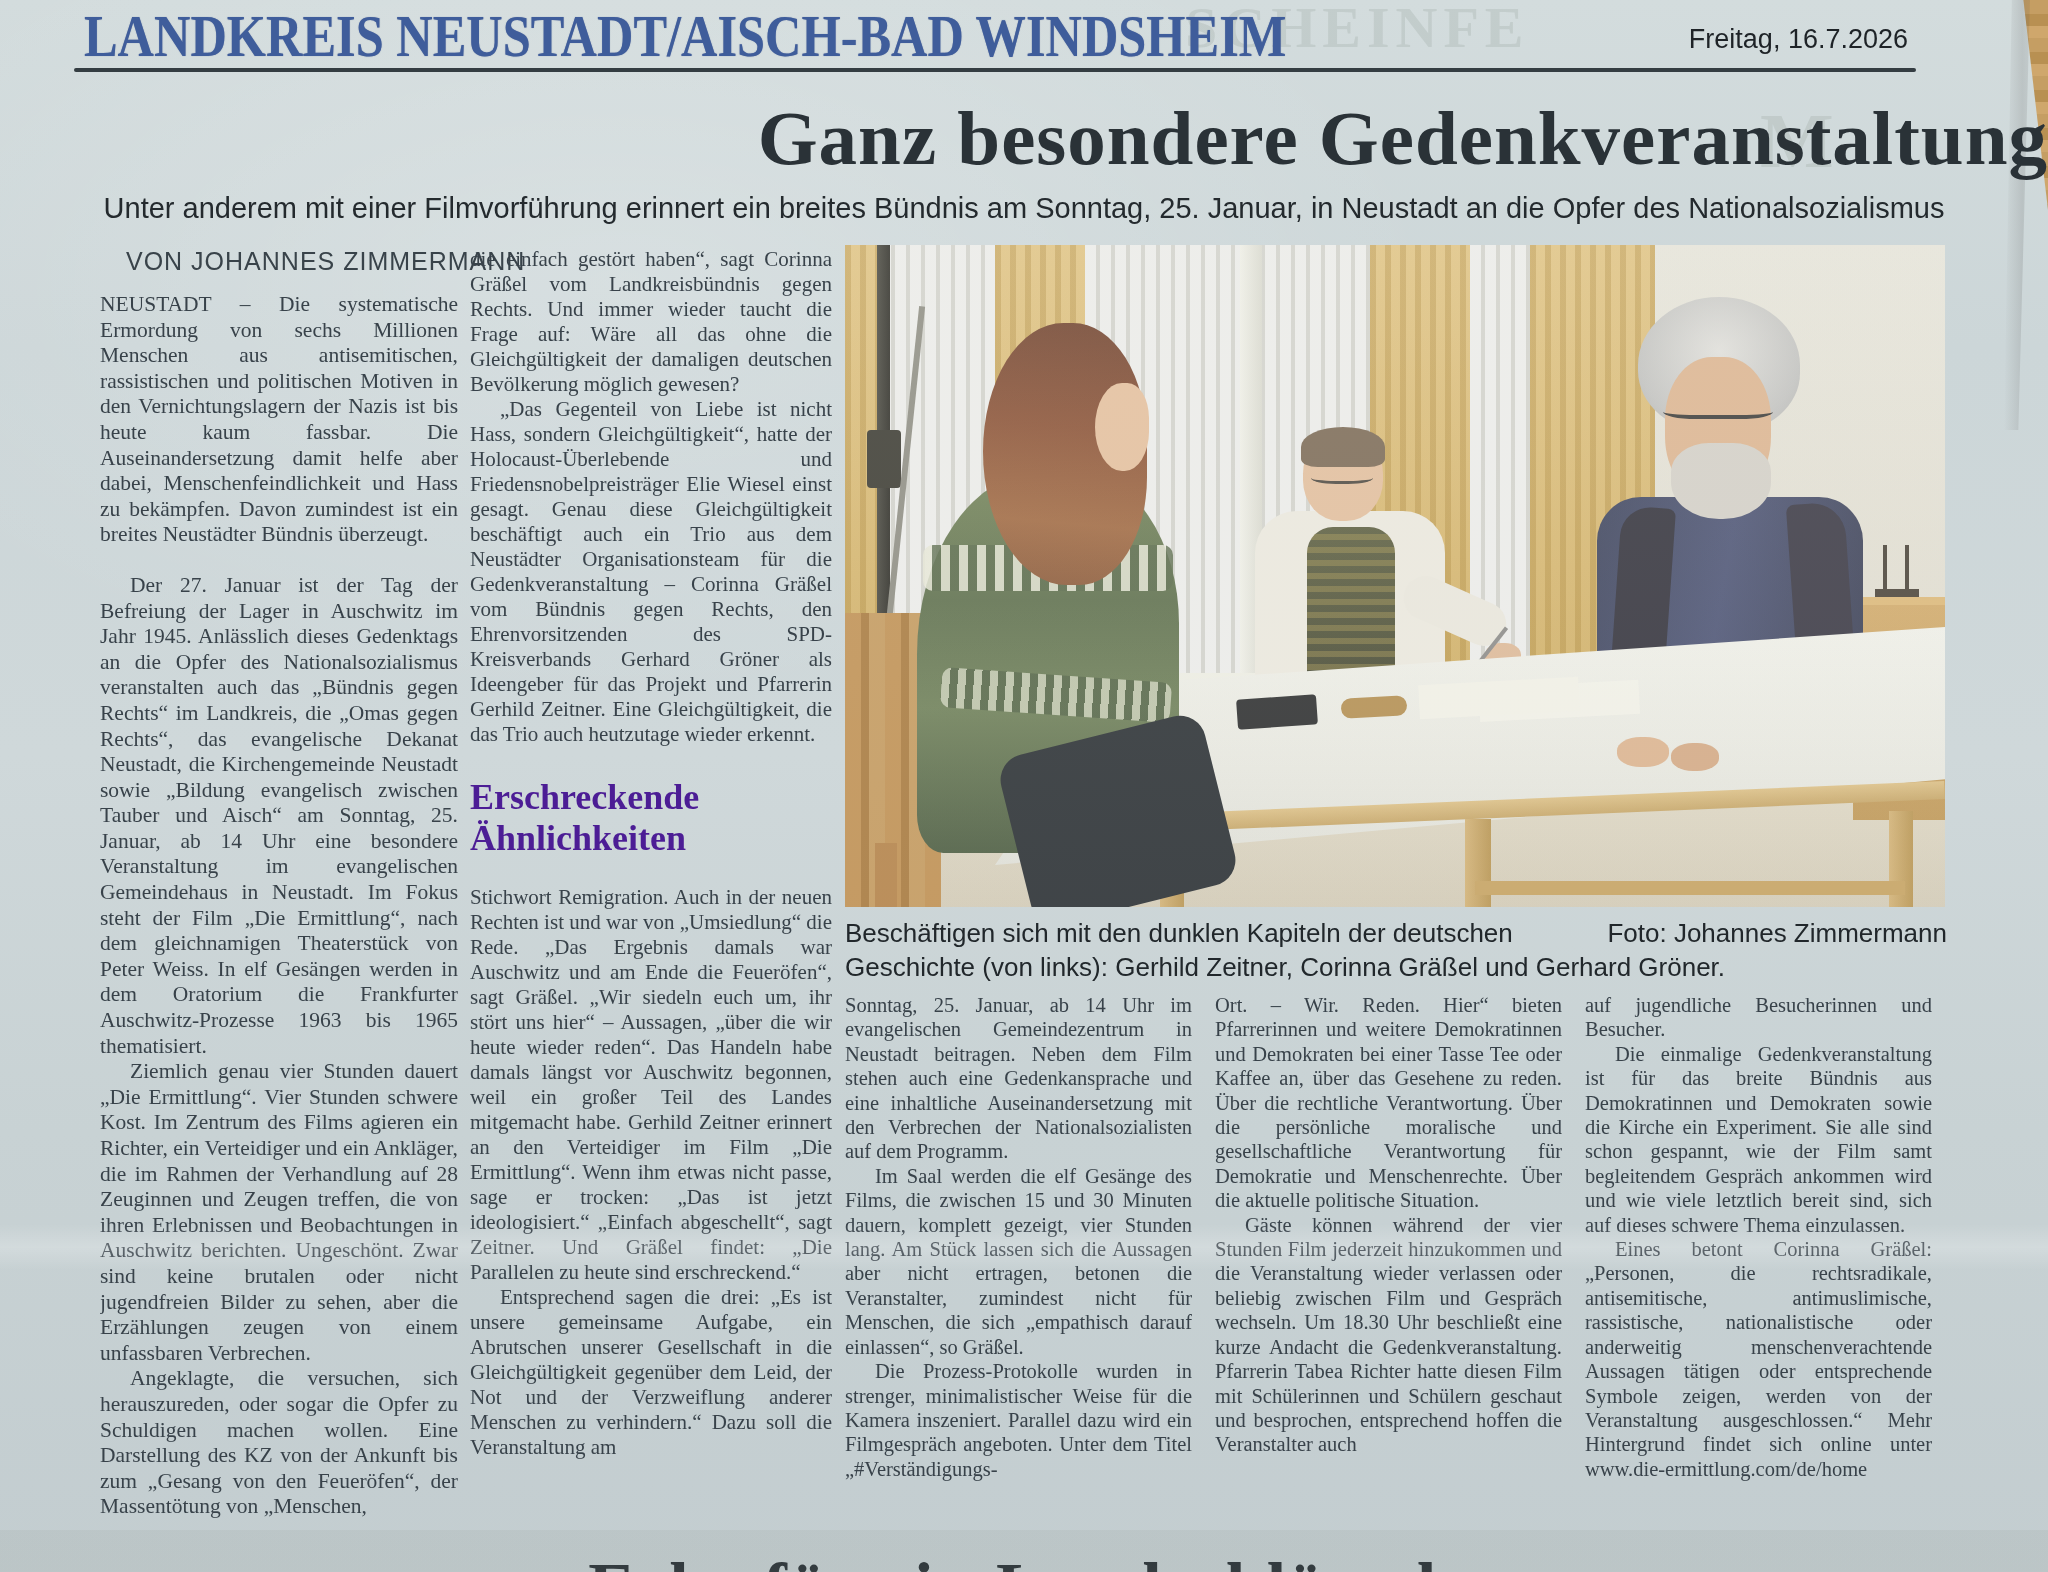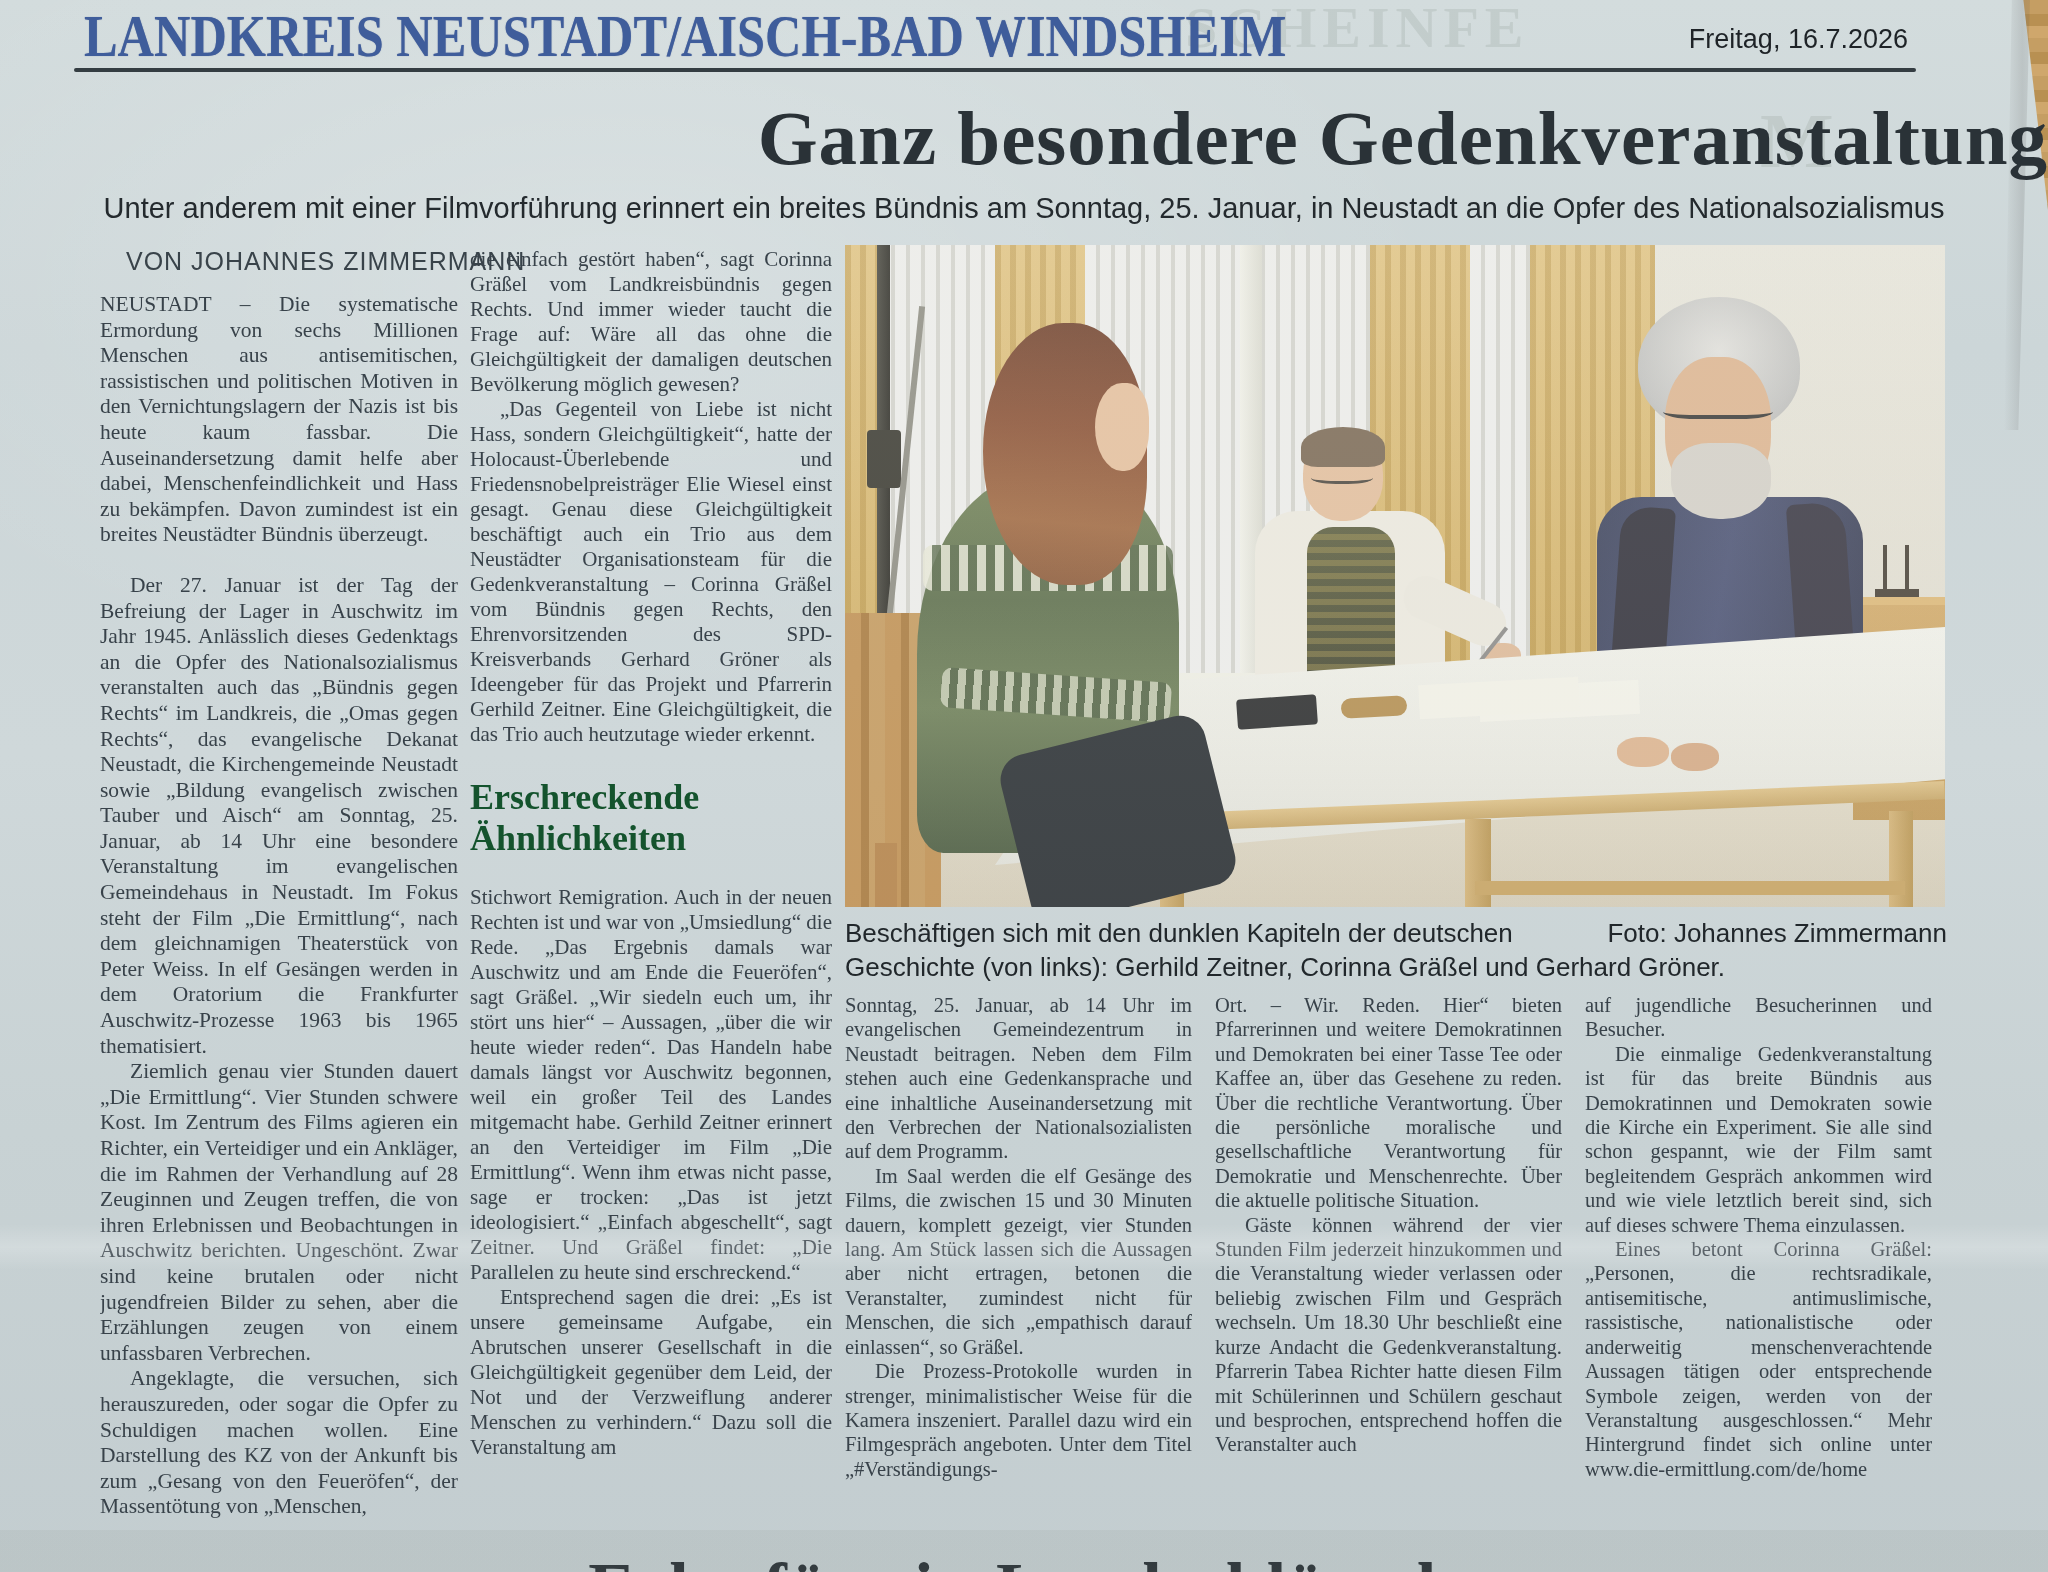--- a/index.html
+++ b/index.html
@@ -71,21 +71,21 @@
     font-family:"Liberation Serif",serif;font-size:21.5px;line-height:25.6px;
     overflow:hidden;
   }
   .col p{margin:0;text-indent:30px;}
   .col p.cont{text-indent:0;}
   .col p.gap{margin-top:25px;}
   .col1{left:100px;top:292px;width:358px;height:1256px;}
   .col2{left:470px;top:247px;width:362px;height:1300px;font-size:21px;line-height:25px;}
   .crosshead{
     font-family:"Liberation Serif",serif;font-weight:bold;font-size:36px;line-height:41px;
-    color:#14532d;text-align:left;text-indent:0 !important;margin:30px 0 26px 0 !important;
+    color:#4c1d95;text-align:left;text-indent:0 !important;margin:30px 0 26px 0 !important;
   }
   .col3{left:845px;top:993px;width:347px;height:556px;font-size:20.5px;line-height:24.4px;}
   .col4{left:1215px;top:993px;width:347px;height:556px;font-size:20.5px;line-height:24.4px;}
   .col5{left:1585px;top:993px;width:347px;height:556px;font-size:20.5px;line-height:24.4px;}
 
   
   .photo{
     position:absolute;left:845px;top:245px;width:1100px;height:662px;overflow:hidden;
     background:#e2e3df;
   }

